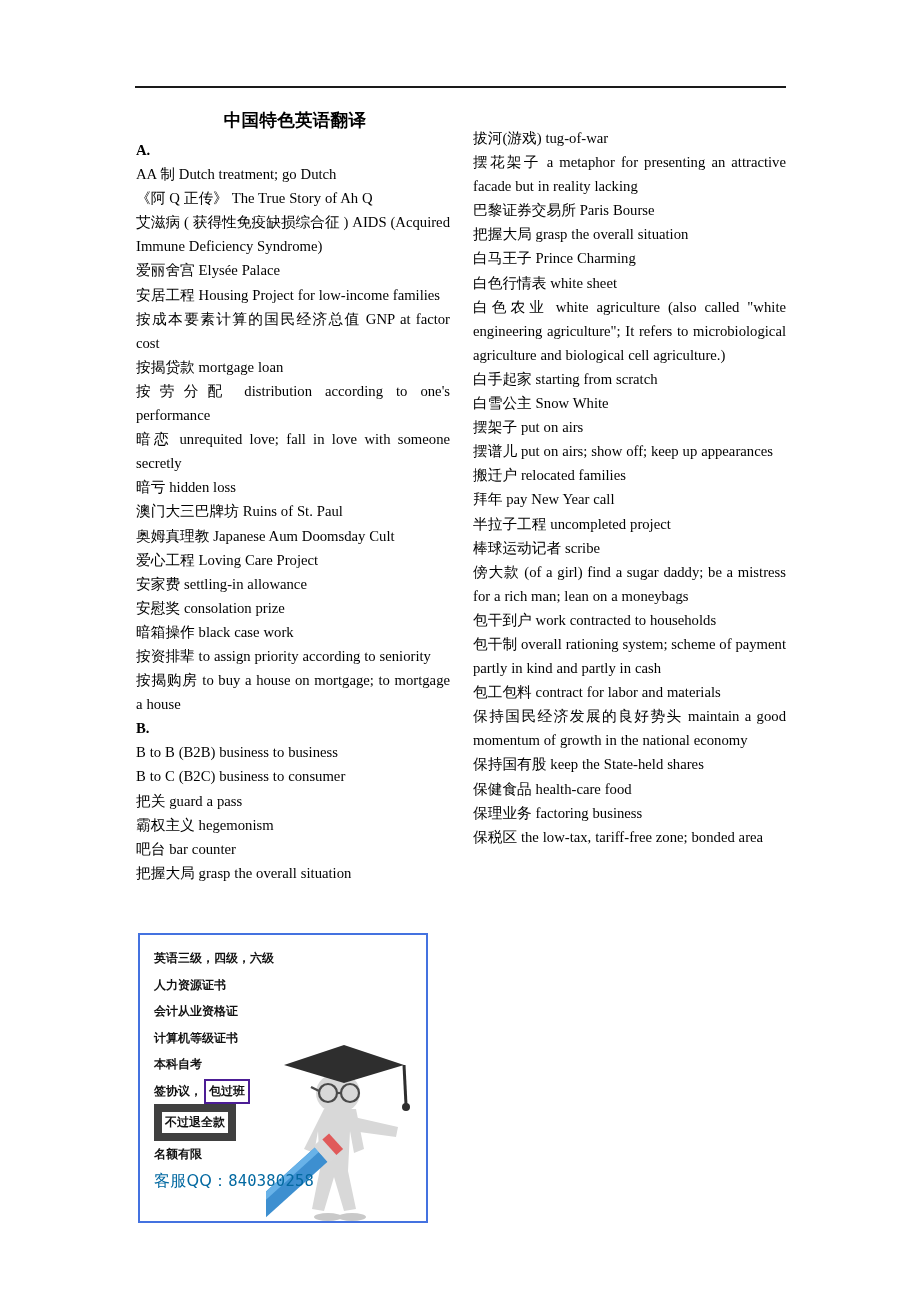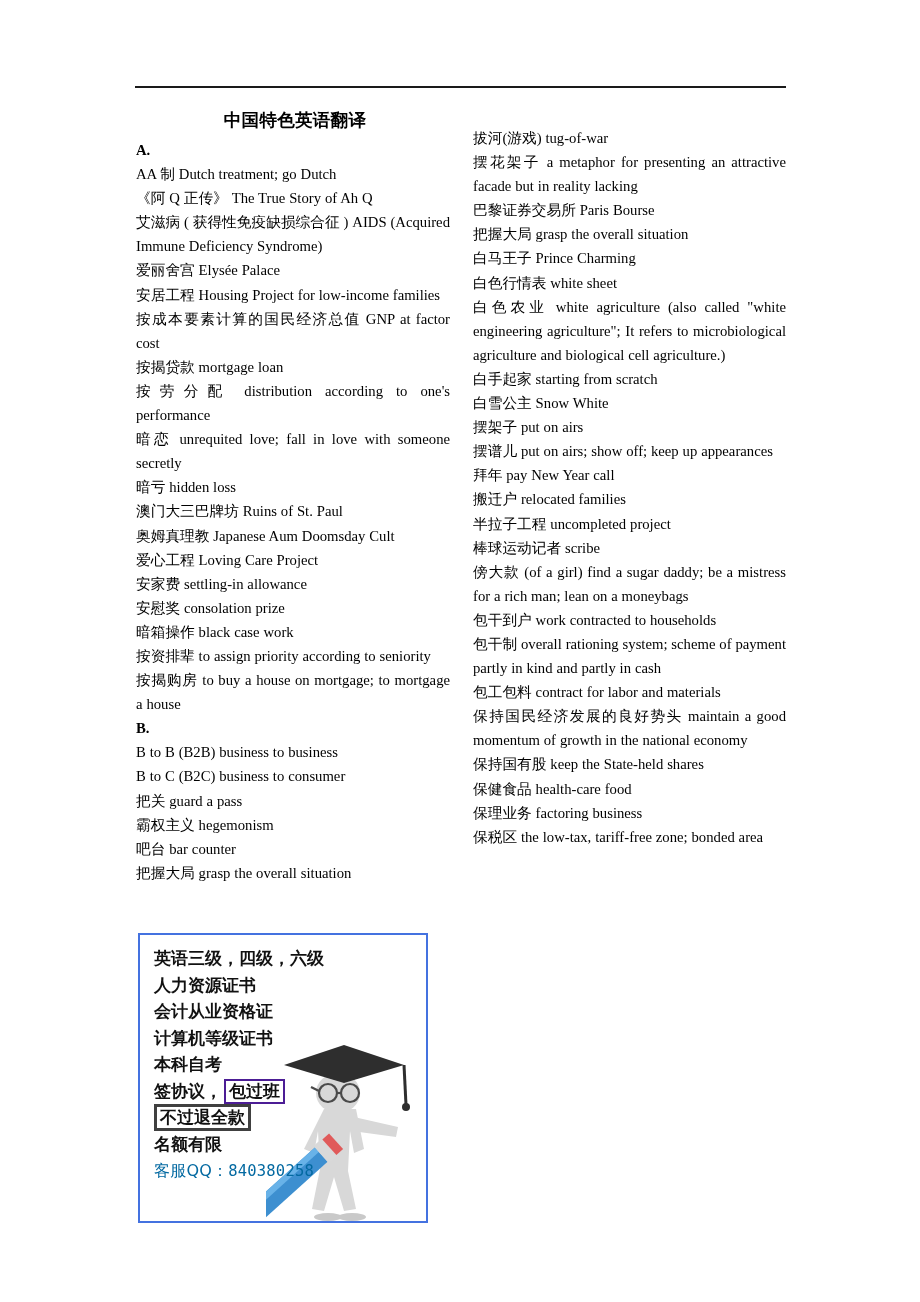--- a/index.html
+++ b/index.html
@@ -92,36 +92,36 @@
   .ad-lines {
     position: absolute;
     left: 14px;
     top: 10px;
     width: 265px;
     z-index: 4;
   }
   .ad-line {
     font-family: "DejaVu Sans", "Liberation Sans", sans-serif;
     font-weight: bold;
-    font-size: 17px;
+    font-size: 12px;
     line-height: 26.5px;
     color: #111111;
     white-space: nowrap;
   }
   .ad-line .boxed {
     display: inline-block;
     border: 2px solid #4c1d95;
     padding: 0 3px;
     line-height: 21px;
     margin-left: 2px;
     font-family: Liberation Serif, serif;
   }
   .ad-line.boxed-full {
     display: inline-block;
-    border: 3px solid #404040;
+    border: 8px solid #404040;
     padding: 0 3px;
     line-height: 21px;
   }
   .ad-contact {
     font-family: "DejaVu Sans Mono", "Liberation Mono", monospace;
     font-weight: normal;
     font-size: 15.5px;
     line-height: 25px;
     color: #0369a1;
     white-space: nowrap;
@@ -185,22 +185,22 @@
       <p class="entry">摆花架子  a metaphor for presenting an attractive facade but in reality lacking</p>
       <p class="entry">巴黎证券交易所  Paris Bourse</p>
       <p class="entry">把握大局  grasp the overall situation</p>
       <p class="entry">白马王子  Prince Charming</p>
       <p class="entry">白色行情表  white sheet</p>
       <p class="entry">白色农业  white agriculture (also called "white engineering agriculture"; It refers to microbiological agriculture and biological cell agriculture.)</p>
       <p class="entry">白手起家  starting from scratch</p>
       <p class="entry">白雪公主  Snow White</p>
       <p class="entry">摆架子  put on airs</p>
       <p class="entry">摆谱儿  put on airs; show off; keep up appearances</p>
+      <p class="entry">搬迁户  relocated families</p>
       <p class="entry">拜年  pay New Year call</p>
-      <p class="entry">搬迁户  relocated families</p>
       <p class="entry">半拉子工程  uncompleted project</p>
       <p class="entry">棒球运动记者  scribe</p>
       <p class="entry">傍大款  (of a girl) find a sugar daddy; be a mistress for a rich man; lean on a moneybags</p>
       <p class="entry">包干到户  work contracted to households</p>
       <p class="entry">包干制  overall rationing system; scheme of payment partly in kind and partly in cash</p>
       <p class="entry">包工包料  contract for labor and materials</p>
       <p class="entry">保持国民经济发展的良好势头  maintain a good momentum of growth in the national economy</p>
       <p class="entry">保持国有股  keep the State-held shares</p>
       <p class="entry">保健食品  health-care food</p>
       <p class="entry">保理业务  factoring business</p>

